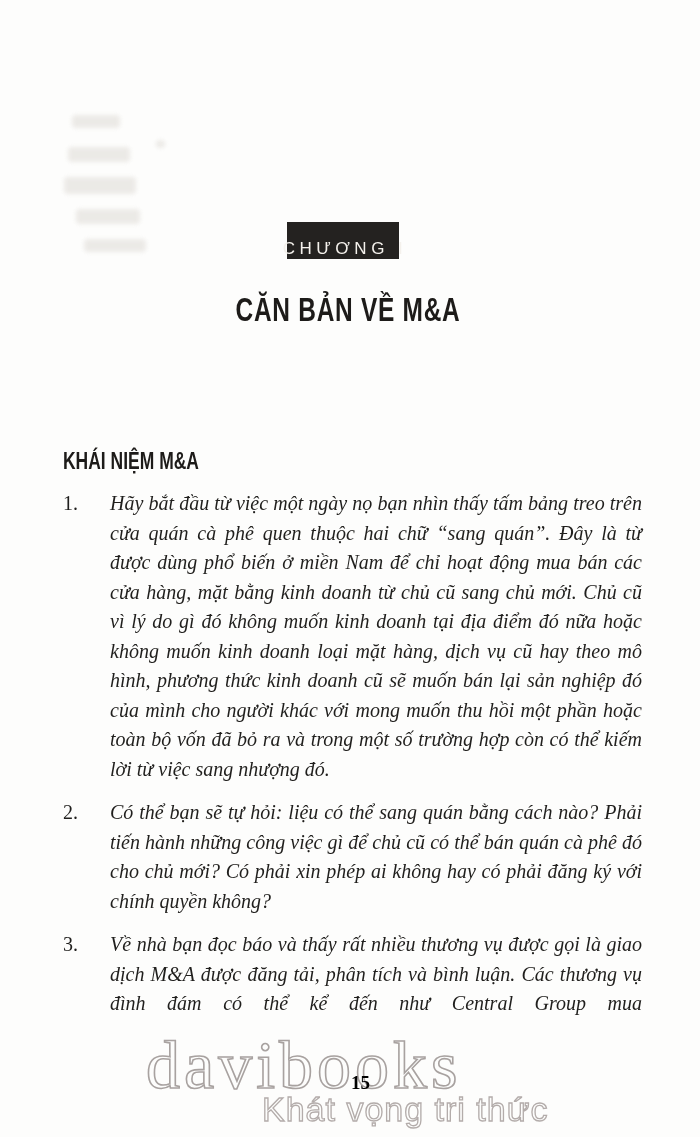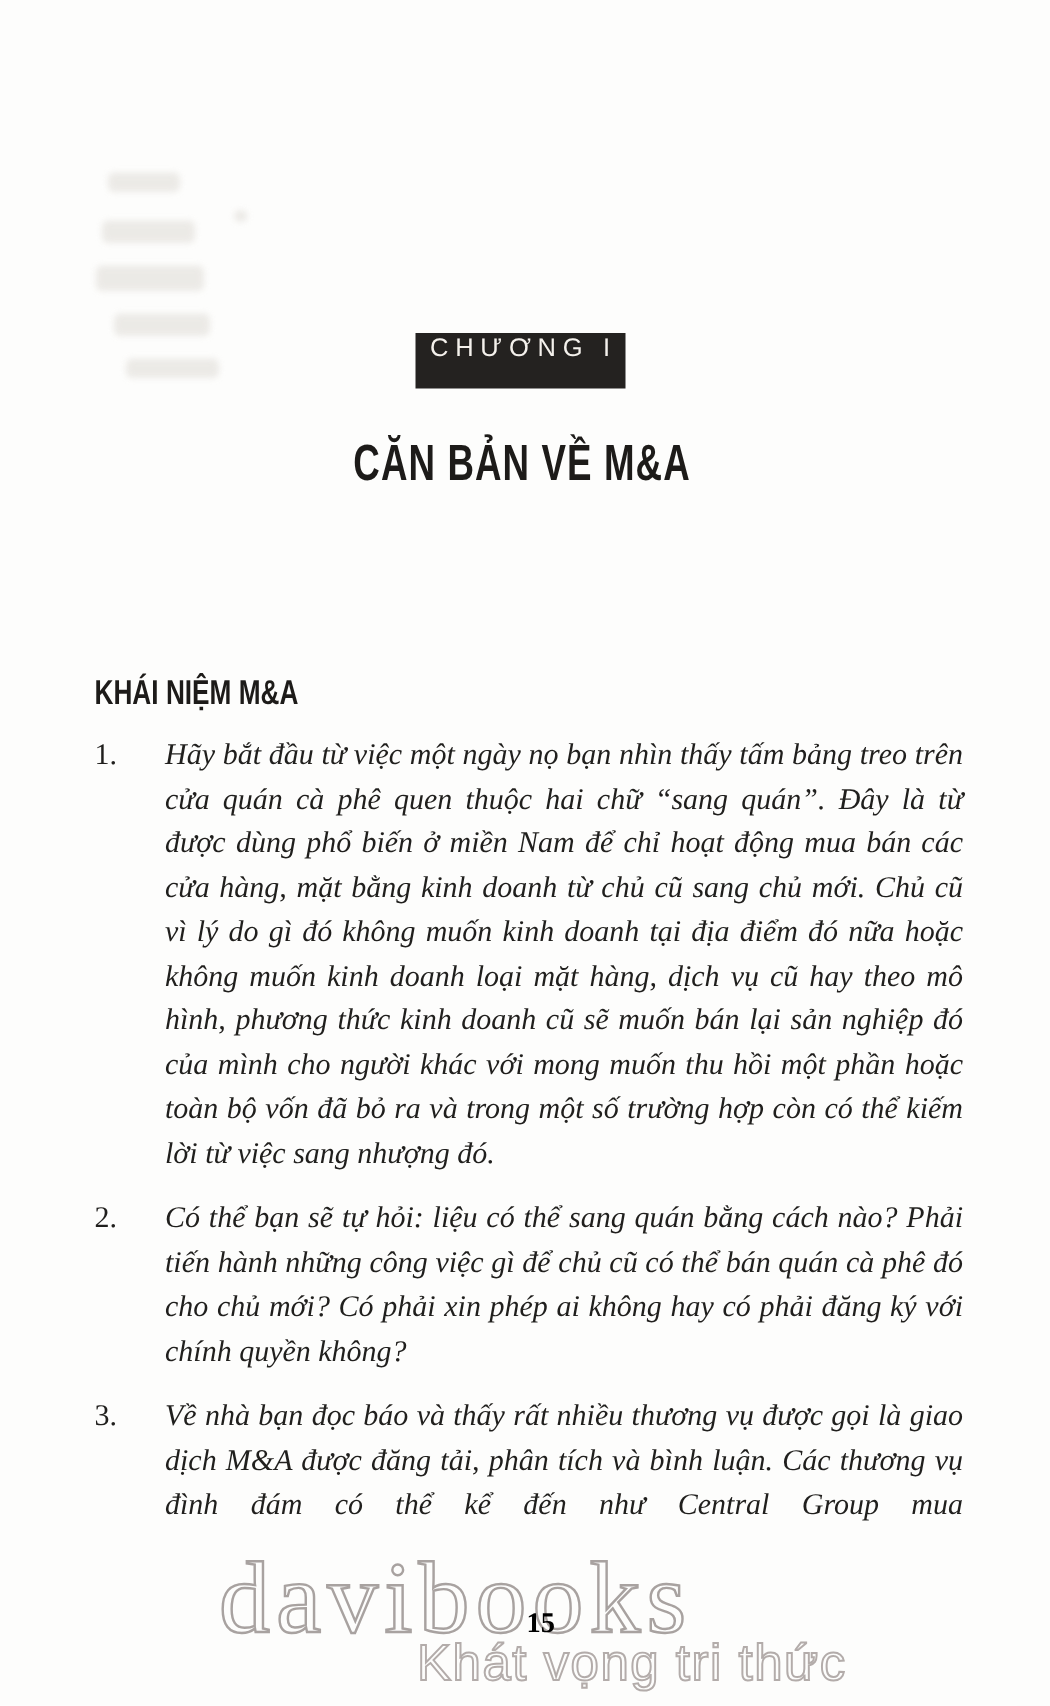--- a/index.html
+++ b/index.html
@@ -21,23 +21,23 @@
   }
   .bleed.b1{left:72px;top:115px;width:48px;height:13px;}
   .bleed.b2{left:68px;top:147px;width:62px;height:15px;}
   .bleed.b3{left:64px;top:177px;width:72px;height:17px;}
   .bleed.b4{left:76px;top:209px;width:64px;height:15px;}
   .bleed.b5{left:84px;top:239px;width:62px;height:13px;}
   .bleed.b6{left:156px;top:140px;width:9px;height:8px;}
 
   
   .chapter-box{
-    position:absolute;left:277px;top:222px;width:140px;height:37px;
+    position:absolute;left:287px;top:222px;width:112px;height:37px;
     background:#242220;
-    display:flex;align-items:flex-start;justify-content:center;
+    display:flex;align-items:flex-end;justify-content:center;
     z-index:2;
   }
   .chapter-box span{
     font-family:"Liberation Sans",sans-serif;
     font-size:17px;font-weight:400;
     letter-spacing:4.5px;color:#f4f1ec;
     padding-left:4px; 
     white-space:nowrap;
   }
 
@@ -99,21 +99,21 @@
     -webkit-text-stroke:1.6px #a8a2a0;
     z-index:1;white-space:nowrap;
   }
   .wm-tagline{
     position:absolute;left:262px;top:1090px;
     font-family:"Liberation Sans",sans-serif;
     font-size:34px;line-height:38px;font-weight:400;
     letter-spacing:1px;
     color:transparent;
     -webkit-text-stroke:1.3px #b3acaa;
-    z-index:1;white-space:nowrap;margin-left:16px;
+    z-index:1;white-space:nowrap;
   }
   .page-number{
     position:absolute;left:330px;top:1072px;width:40px;
     text-align:right;
     font-family:"Liberation Serif","DejaVu Serif",serif;
     font-size:19px;font-weight:700;
     color:#000000;
     z-index:3;
   }
 </style>

